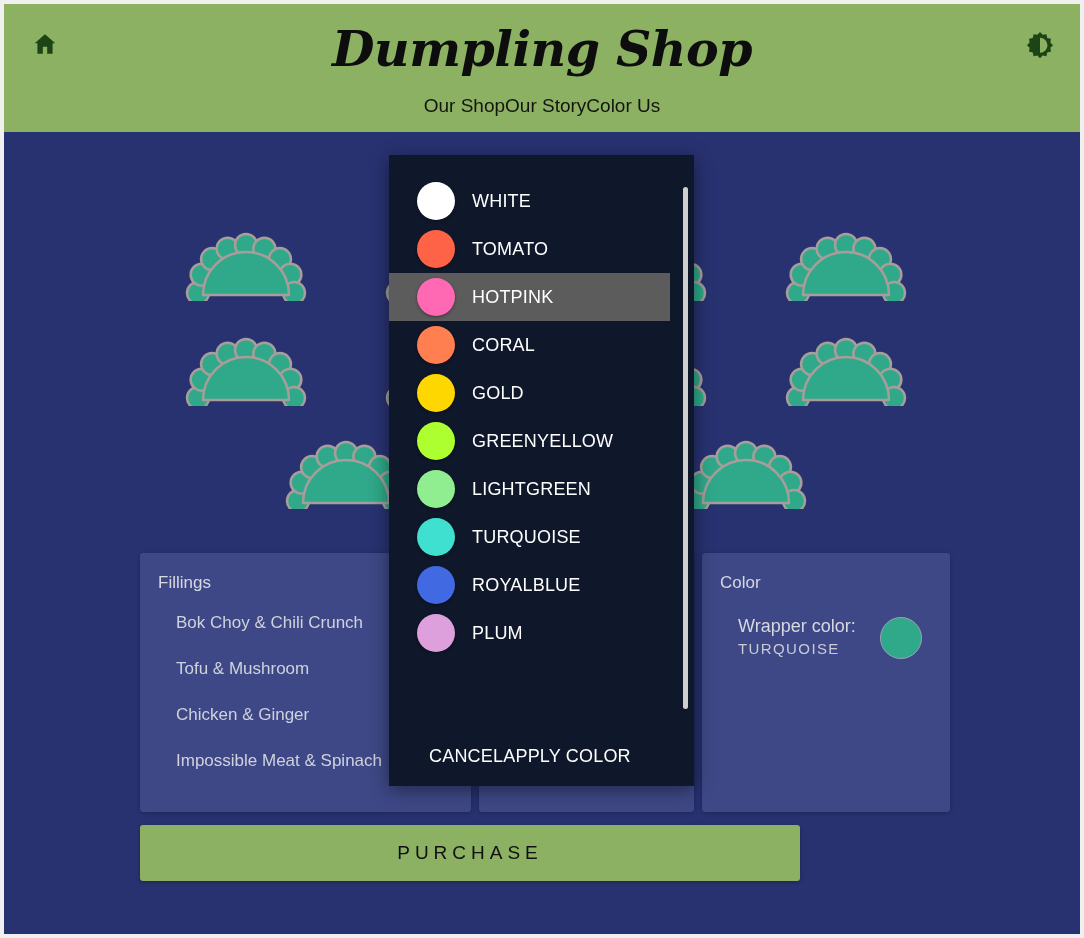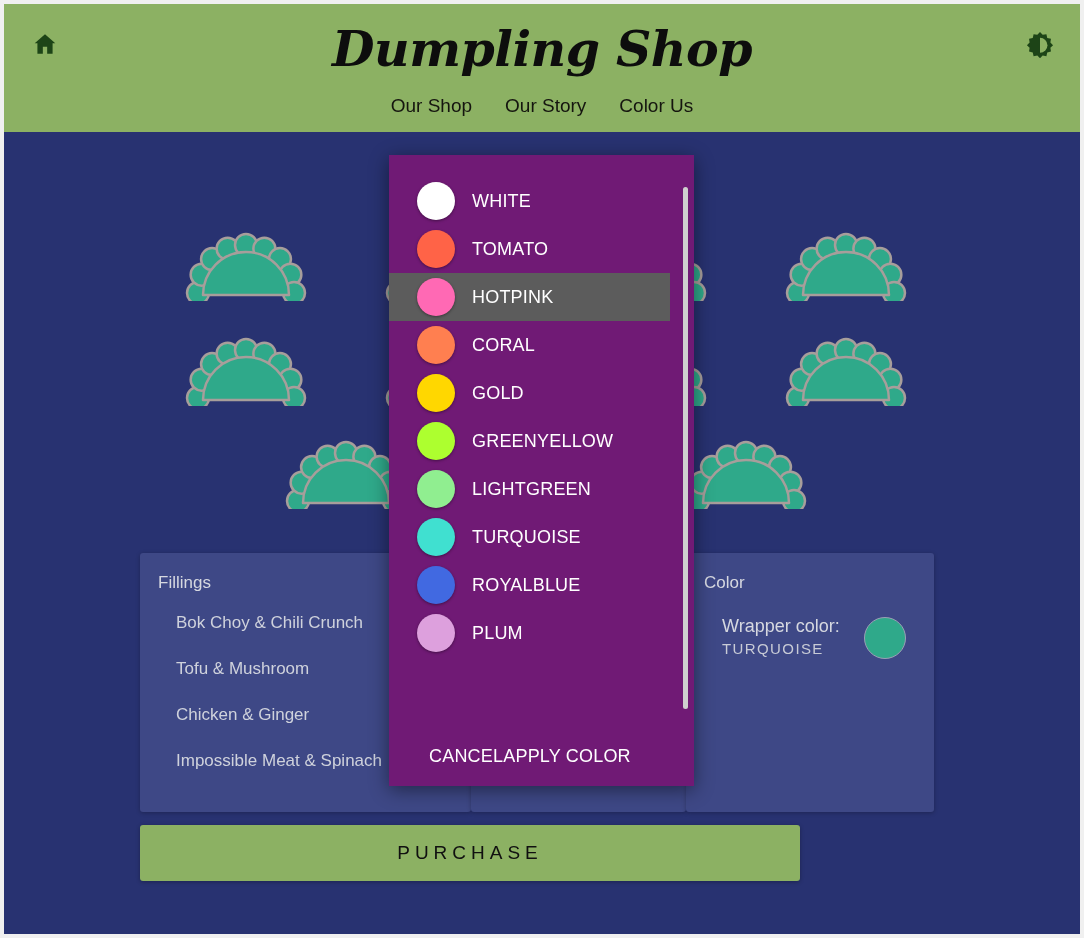--- a/index.html
+++ b/index.html
@@ -57,21 +57,20 @@
     font-size: 49px;
     letter-spacing: -0.5px;
     color: #0d0d0d;
   }
   .nav {
     position: absolute;
     left: 0; top: 91px;
     width: 1076px;
     display: flex;
     justify-content: center;
-    gap: 33px;
     font-size: 19px;
     color: #15150f;
   }
   .nav a { cursor: pointer; }
 
   
   .dumpling-field {
     position: absolute;
     left: 0; top: 128px;
     width: 1076px;
@@ -85,20 +84,22 @@
   }
 
   
   .cards {
     position: absolute;
     left: 136px;
     top: 549px;
     width: 810px;
     height: 259px;
     display: flex;
+    gap: 8px;
+    justify-content: center;
   }
   .card {
     background: #3e4886;
     border-radius: 3px;
     padding: 20px 18px 0 18px;
     box-shadow: 0 1px 4px rgba(0,0,0,0.25);
     position: relative;
   }
   .card-1 { width: 331px; }
   .card-2 { width: 215px; }
@@ -161,21 +162,21 @@
     box-shadow: 0 1px 4px rgba(0,0,0,0.3);
   }
 
   
   .modal {
     position: absolute;
     left: 385px;
     top: 151px;
     width: 305px;
     height: 631px;
-    background: #701a75;
+    background: #0f172a;
     box-shadow: 0 4px 18px rgba(0,0,0,0.45);
     overflow: hidden;
   }
   .color-list {
     position: absolute;
     left: 0; top: 22px;
     width: 305px;
     height: 535px;
     overflow: hidden;
   }

